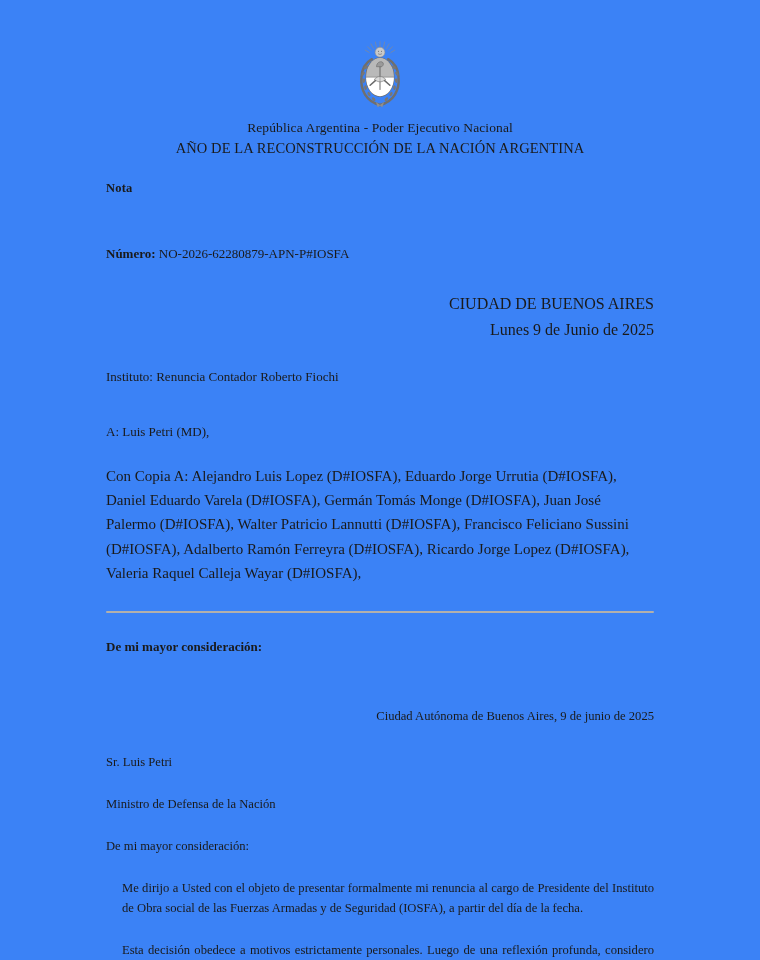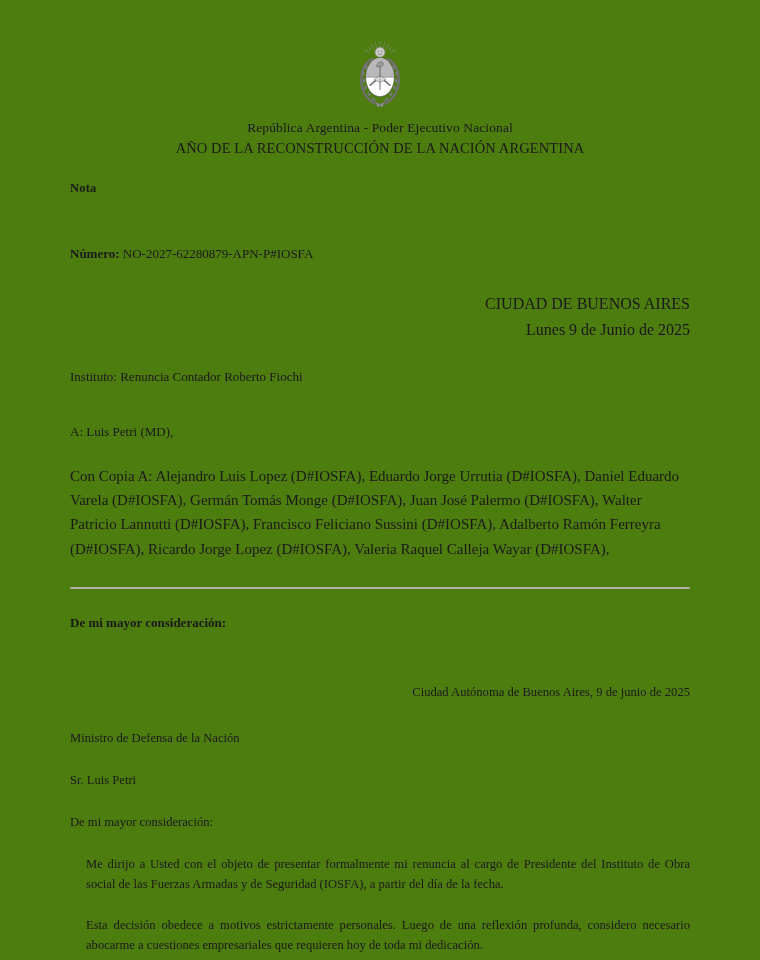--- a/index.html
+++ b/index.html
@@ -14,22 +14,22 @@
     font-family: "Liberation Serif", "DejaVu Serif", serif;
     color: #1a1a1a;
     -webkit-font-smoothing: antialiased;
   }
 
   .page {
     position: relative;
     width: 760px;
     height: 960px;
     box-sizing: border-box;
-    padding: 0 70px;
-    background: #4d7c0f;
+    padding: 0 106px;
+    background: #3b82f6;
     font-family: Liberation Serif, serif;
   }
 
   
   .crest-wrap {
     padding-top: 40px;
     display: flex;
     justify-content: center;
   }
   .crest {
@@ -197,21 +197,21 @@
 
   <div class="org-lines">
     <div class="org-line-1">República Argentina - Poder Ejecutivo Nacional</div>
     <div class="org-line-2">AÑO DE LA RECONSTRUCCIÓN DE LA NACIÓN ARGENTINA</div>
   </div>
 
   <div class="doc-type">Nota</div>
 
   <div class="meta">
     <span class="lbl">Número:</span>
-    <span>NO-2027-62280879-APN-P#IOSFA</span>
+    <span>NO-2026-62280879-APN-P#IOSFA</span>
   </div>
 
   <div class="place-block">
     <div>CIUDAD DE BUENOS AIRES</div>
     <div>Lunes 9 de Junio de 2025</div>
   </div>
 
   <div class="ref-block">
     <span class="lbl">Instituto:</span>
     <span>Renuncia Contador Roberto Fiochi</span>
@@ -226,21 +226,21 @@
     <span class="lbl">Con Copia A:</span>
     <span>Alejandro Luis Lopez (D#IOSFA), Eduardo Jorge Urrutia (D#IOSFA), Daniel Eduardo Varela (D#IOSFA), Germán Tomás Monge (D#IOSFA), Juan José Palermo (D#IOSFA), Walter Patricio Lannutti (D#IOSFA), Francisco Feliciano Sussini (D#IOSFA), Adalberto Ramón Ferreyra (D#IOSFA), Ricardo Jorge Lopez (D#IOSFA), Valeria Raquel Calleja Wayar (D#IOSFA),</span>
   </div>
 
   <hr class="divider">
 
   <div class="greeting-outer">De mi mayor consideración:</div>
 
   <div class="letter">
     <div class="letter-date">Ciudad Autónoma de Buenos Aires, 9 de junio de 2025</div>
+    <div class="letter-line">Sr. Luis Petri</div>
     <div class="letter-line">Ministro de Defensa de la Nación</div>
-    <div class="letter-line">Sr. Luis Petri</div>
     <div class="letter-line">De mi mayor consideración:</div>
     <p class="body-par">Me dirijo a Usted con el objeto de presentar formalmente  mi renuncia al cargo de Presidente del Instituto de Obra social de las Fuerzas Armadas y de Seguridad (IOSFA), a partir del día de la fecha.</p>
     <p class="body-par">Esta decisión obedece a motivos estrictamente personales. Luego de una reflexión profunda, considero necesario abocarme a cuestiones empresariales que requieren hoy de toda mi dedicación.</p>
     <p class="body-par flow">Agradezco sinceramente la confianza que me brindó al convocarme para desempeñar esta responsabilidad, a la par de solicitarle disculpas por lo abrupto de mi decisión, pero como le dijera anteriormente obligaciones profesionales</p>
   </div>
 
 </div>
 
 </body></html>

